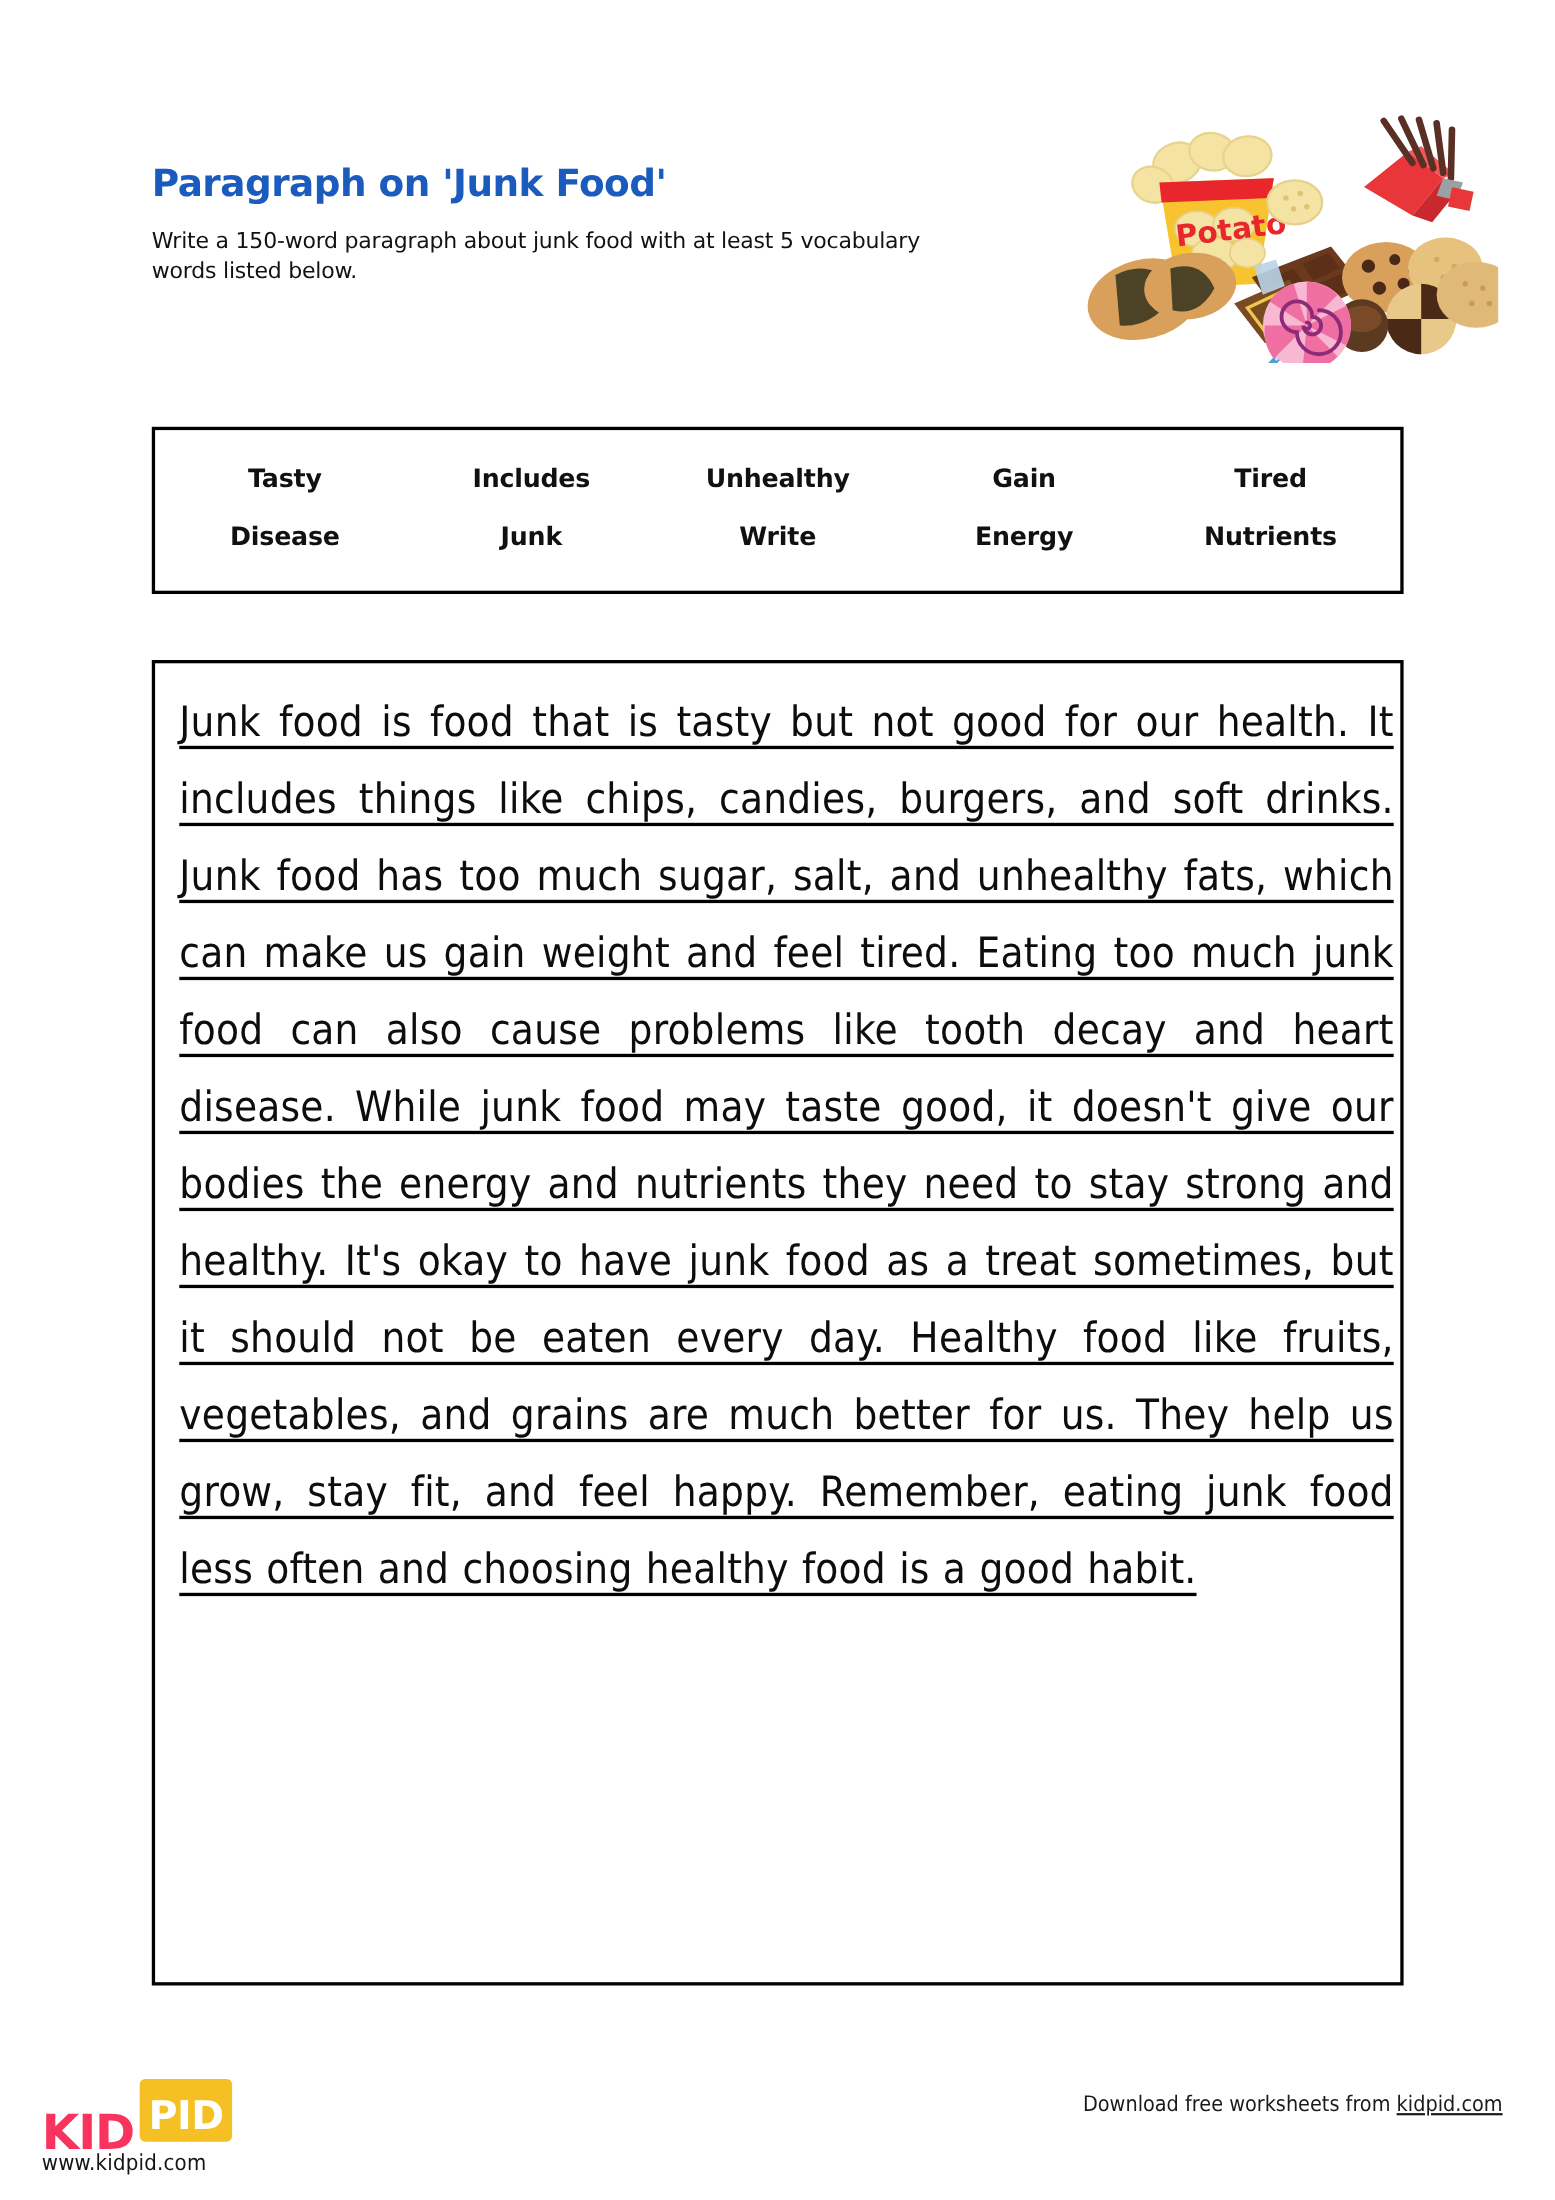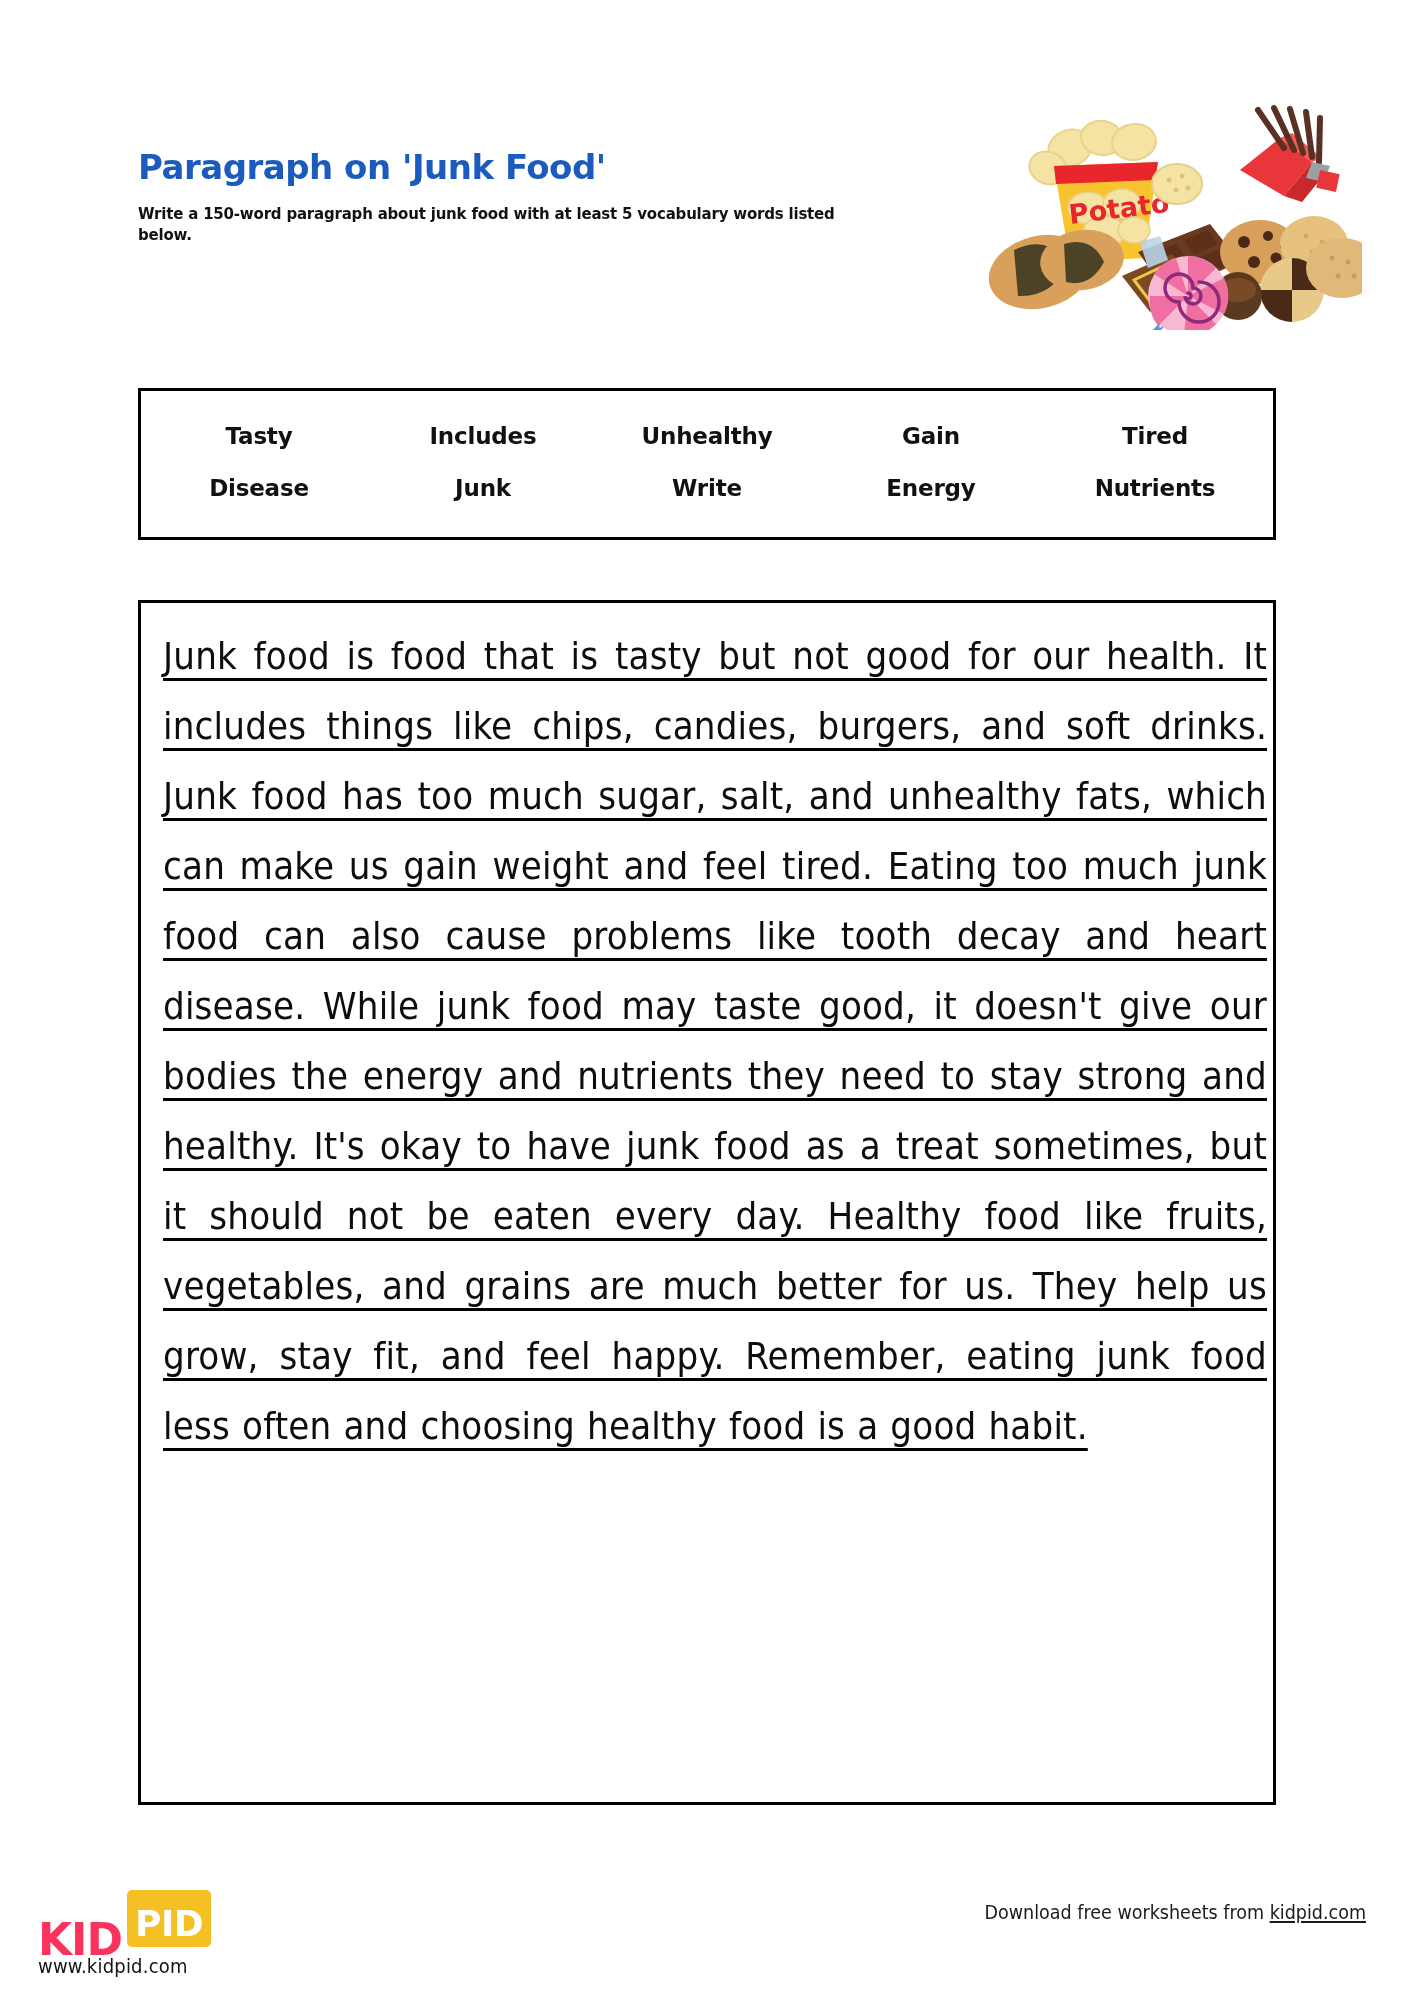--- a/index.html
+++ b/index.html
@@ -33,22 +33,22 @@
     font-weight: 700;
     color: #1b5bbd;
     letter-spacing: -0.5px;
     line-height: 1.05;
     white-space: nowrap;
   }
 
   .worksheet-subtitle {
     margin-top: 18px;
     font-family: "DejaVu Sans", sans-serif;
-    font-size: 15px;
-    font-weight: 700;
+    font-size: 20px;
+    font-weight: 400;
     color: #121212;
     line-height: 1.42;
     width: 700px;
     letter-spacing: -0.2px;
   }
 
   
   .illustration {
     position: absolute;
     right: 52px;

